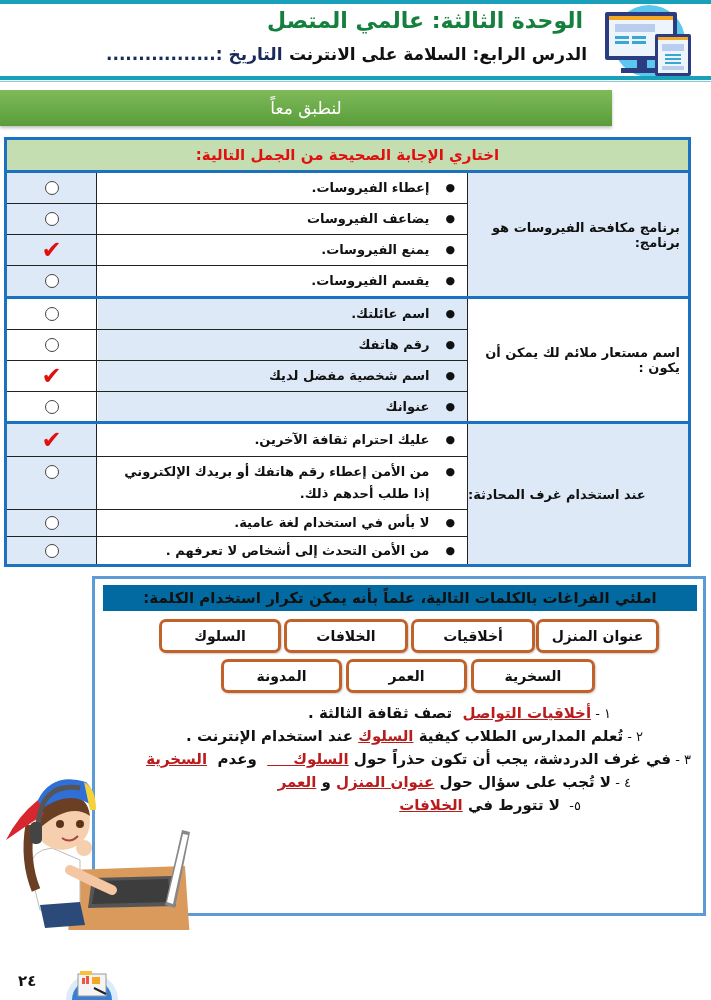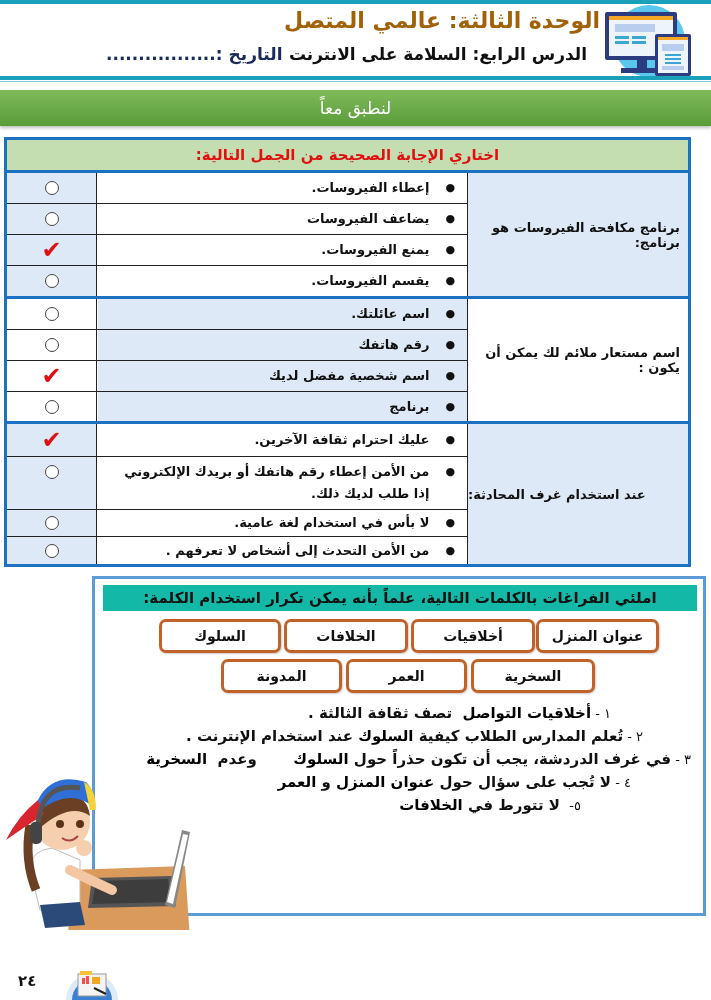--- a/index.html
+++ b/index.html
@@ -3,27 +3,27 @@
 <meta charset="utf-8">
 <style>
   * { box-sizing: border-box; margin: 0; padding: 0; }
   html, body { width: 711px; height: 1000px; background: #ffffff; overflow: hidden; }
   body { position: relative; font-family: "DejaVu Sans", sans-serif; color: #111; }
 
   
   .hdr-line-top { position: absolute; left: 0; top: 0; width: 711px; height: 4px; background: #1aa0b8; }
   .hdr-line-bot { position: absolute; left: 0; top: 76px; width: 711px; height: 4px; background: #1aa0b8; }
   .hdr-line-bot2 { position: absolute; left: 0; top: 81px; width: 711px; height: 1px; background: #7fd0dd; }
-  .unit-title { position: absolute; right: 111px; top: 8px; font-size: 22px; font-weight: bold; color: #a16207; direction: rtl; white-space: nowrap; }
+  .unit-title { position: absolute; right: 128px; top: 8px; font-size: 22px; font-weight: bold; color: #15803d; direction: rtl; white-space: nowrap; }
   .lesson-title { position: absolute; right: 124px; top: 44px; font-size: 17px; font-weight: bold; color: #111; direction: rtl; white-space: nowrap; }
   .date-label { position: absolute; left: 66px; top: 44px; font-size: 17px; font-weight: bold; color: #1a2a5a; direction: rtl; white-space: nowrap; margin-left: 40px; }
   .hdr-icon { position: absolute; right: 14px; top: 4px; width: 100px; height: 74px; }
 
   
-  .banner { position: absolute; left: 0; top: 90px; width: 711px; height: 36px;
+  .banner { position: absolute; left: 0; top: 90px; width: 612px; height: 36px;
     background: linear-gradient(#7fba5a, #5a9c3a); box-shadow: 0 2px 3px rgba(0,0,0,0.25);
     color: #fff; font-size: 17px; text-align: center; line-height: 36px; direction: rtl; font-family: "DejaVu Serif", serif; }
 
   
   .mcq { position: absolute; left: 4px; top: 137px; width: 687px; height: 430px; border: 3px solid #1c72c0; background: #fff; }
   .mcq-head { height: 33px; background: #c5deb1; border-bottom: 3px solid #1c72c0; text-align: center; line-height: 31px;
     color: #e01010; font-weight: bold; font-size: 15px; direction: rtl; }
   .group { position: absolute; left: 0; width: 681px; border-bottom: 3px solid #1c72c0; }
   .group:last-child { border-bottom: none; }
   .q-cell { position: absolute; right: 0; top: 0; width: 221px; height: 100%; border-left: 1px solid #222;
@@ -35,28 +35,28 @@
   .opt-text { position: absolute; left: 91px; right: 0; top: 0; height: 100%; display: flex; align-items: center;
     justify-content: flex-start; padding: 0 12px; direction: rtl; font-weight: bold; font-size: 13px; line-height: 22px; }
   .bullet { margin-left: 16px; font-size: 11px; }
   .radio { width: 14px; height: 14px; border-radius: 50%; border: 1.5px solid #444; background: #fff; }
   .check { color: #e01010; font-size: 24px; font-weight: bold; line-height: 1; }
   .alt-bg { background: #dde9f6; }
   .white-bg { background: #fff; }
 
   
   .fill-box { position: absolute; left: 92px; top: 576px; width: 614px; height: 340px; border: 3px solid #5c9bd6; background: #fff; }
-  .fill-head { position: absolute; left: 8px; top: 6px; width: 594px; height: 26px; background: #14b8a6;
+  .fill-head { position: absolute; left: 8px; top: 6px; width: 594px; height: 26px; background: #0369a1;
     text-align: center; line-height: 26px; font-weight: bold; font-size: 15px; direction: rtl; }
   .word { position: absolute; height: 34px; border: 3px solid #c0622a; border-radius: 7px; background: #fff;
     text-align: center; line-height: 28px; font-weight: bold; font-size: 14px; direction: rtl; box-shadow: 1px 1px 2px rgba(0,0,0,0.2); }
 
   .sentences { position: absolute; right: 20px; top: 702px; width: 520px; direction: rtl; font-weight: bold; font-size: 15px; line-height: 23px; }
   .sentence { white-space: nowrap; }
-  .ans { color: #000000; }
+  .ans { color: #b91c1c; text-decoration: underline; }
   .num { font-weight: normal; font-size: 13px; }
 
   .girl { position: absolute; left: 0; top: 730px; width: 200px; height: 200px; }
 
   .page-num { position: absolute; left: 18px; top: 972px; font-size: 15px; font-weight: bold; direction: rtl; }
   .foot-icon { position: absolute; left: 64px; top: 966px; width: 56px; height: 34px; }
 </style>
 </head>
 <body>
 
@@ -165,21 +165,21 @@
           <span class="bullet">●</span>
           <span>اسم شخصية مفضل لديك</span>
         </div>
     </div>
     <div class="opt-row" style="top:93px;height:29px;">
       <div class="mark-cell" style="background:#fff;">
           <span class="radio"></span>
         </div>
       <div class="opt-text alt-bg">
           <span class="bullet">●</span>
-          <span>برنامج</span>
+          <span>عنوانك</span>
         </div>
     </div>
   </div>
 
   <div class="group" style="top:284px;height:140px;">
     <div class="q-cell alt-bg">
         <span>عند استخدام غرف المحادثة:</span>
       </div>
     <div class="opt-row" style="top:0;height:33px;">
       <div class="mark-cell">
@@ -189,21 +189,21 @@
           <span class="bullet">●</span>
           <span>عليك احترام ثقافة الآخرين.</span>
         </div>
     </div>
     <div class="opt-row" style="top:33px;height:53px;">
       <div class="mark-cell" style="align-items:flex-start;padding-top:8px;">
           <span class="radio"></span>
         </div>
       <div class="opt-text white-bg" style="align-items:flex-start;padding-top:4px;">
           <span class="bullet" style="line-height:22px;">●</span>
-          <span style="white-space:normal;max-width:330px;">من الأمن إعطاء رقم هاتفك أو بريدك الإلكتروني إذا طلب لديك ذلك.</span>
+          <span style="white-space:normal;max-width:330px;">من الأمن إعطاء رقم هاتفك أو بريدك الإلكتروني إذا طلب أحدهم ذلك.</span>
         </div>
     </div>
     <div class="opt-row" style="top:86px;height:27px;">
       <div class="mark-cell">
           <span class="radio"></span>
         </div>
       <div class="opt-text white-bg">
           <span class="bullet">●</span>
           <span>لا بأس في استخدام لغة عامية.</span>
         </div>

